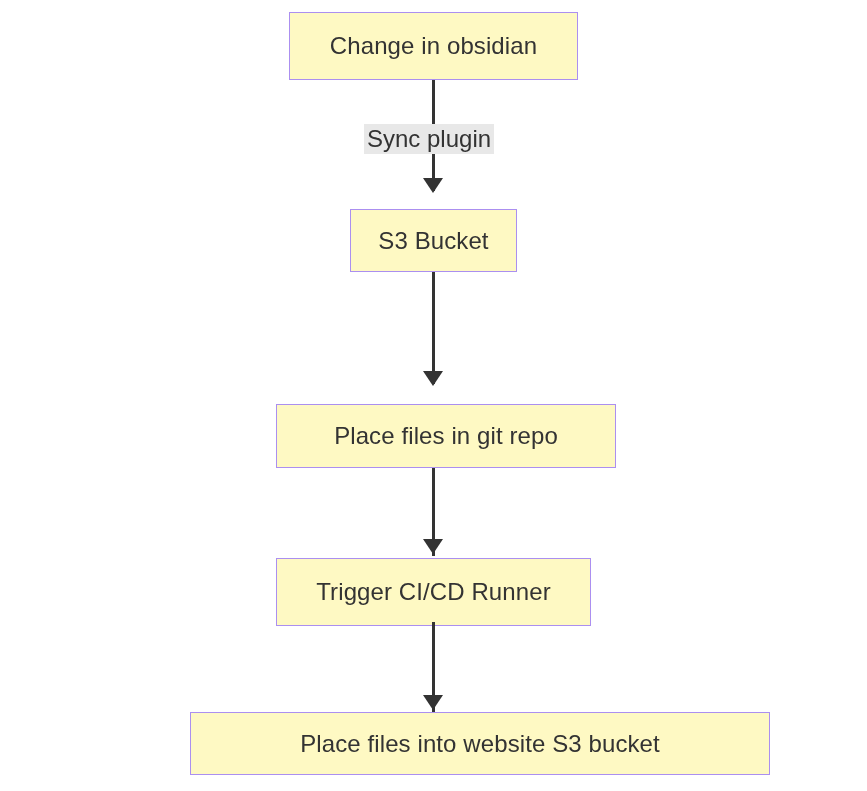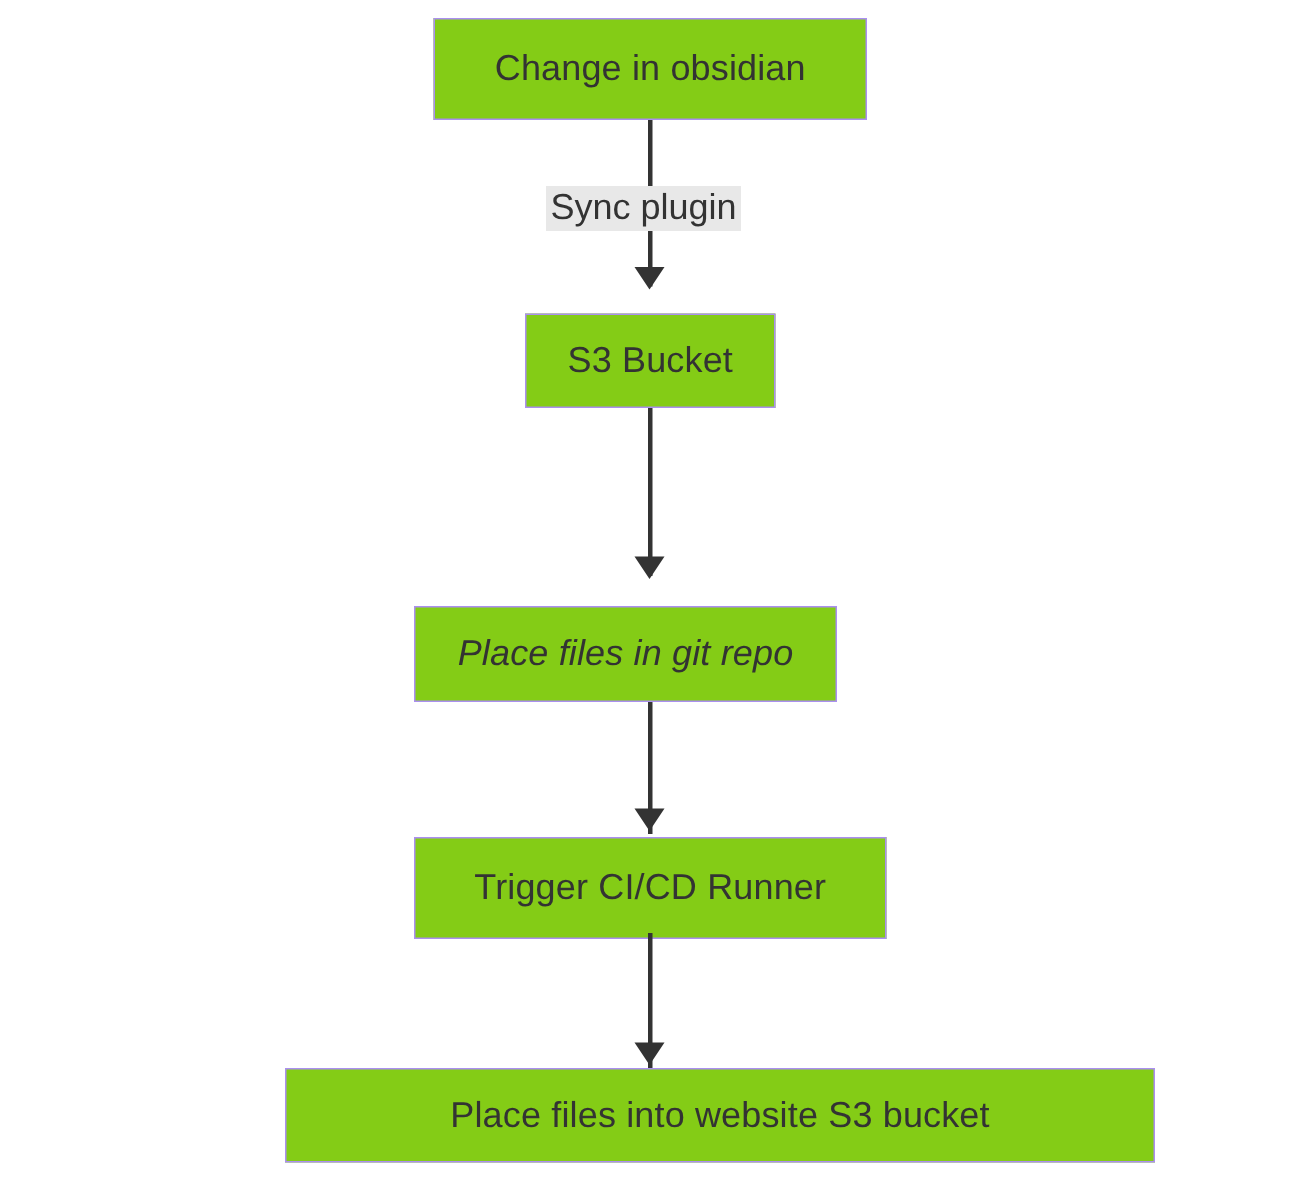--- a/index.html
+++ b/index.html
@@ -15,41 +15,41 @@
     height: 791px;
     background: #ffffff;
     font-family: "Liberation Sans", "DejaVu Sans", sans-serif;
     overflow: hidden;
   }
 
   
   .node {
     position: absolute;
     box-sizing: border-box;
-    background: #84cc16;
+    background: #fef9c3;
     border: 1px solid #a craft;
     border: 1px solid #ab8ff0;
     display: flex;
     align-items: center;
     justify-content: center;
     color: #333333;
     font-size: 24px;
     line-height: 1;
     white-space: nowrap;
     letter-spacing: 0.1px;
   }
 
   .node-label {
     display: block;
     padding: 0 2px;
   }
 
   #node-0 { left: 289px; top: 12px;  width: 289px; height: 68px; }
   #node-1 { left: 350px; top: 209px; width: 167px; height: 63px; }
-  #node-2 { left: 276px; top: 404px; width: 282px; height: 64px; font-style: italic; }
+  #node-2 { left: 276px; top: 404px; width: 340px; height: 64px; }
   #node-3 { left: 276px; top: 558px; width: 315px; height: 68px; }
   #node-4 { left: 190px; top: 712px; width: 580px; height: 63px; }
 
   
   .edge-line {
     position: absolute;
     width: 3px;
     background: #333333;
     left: 432px;
   }

